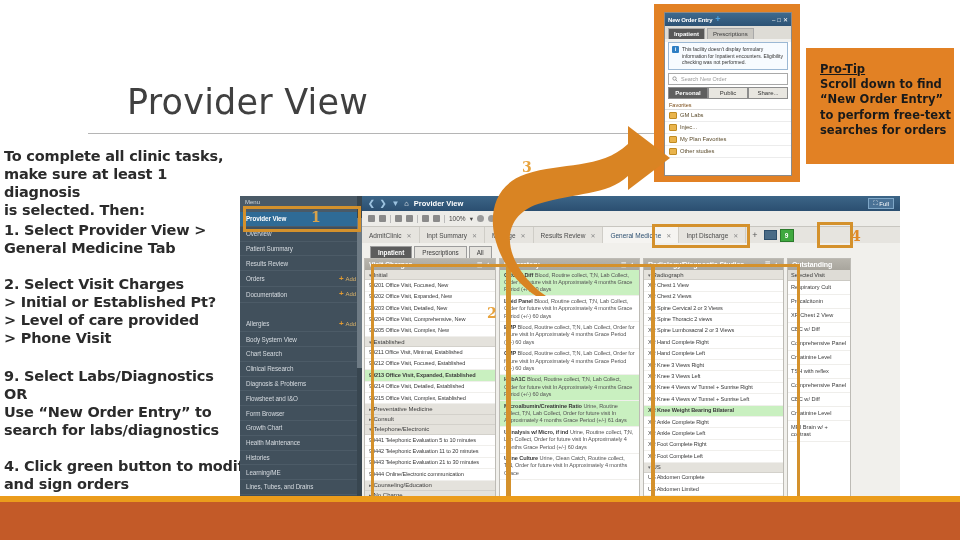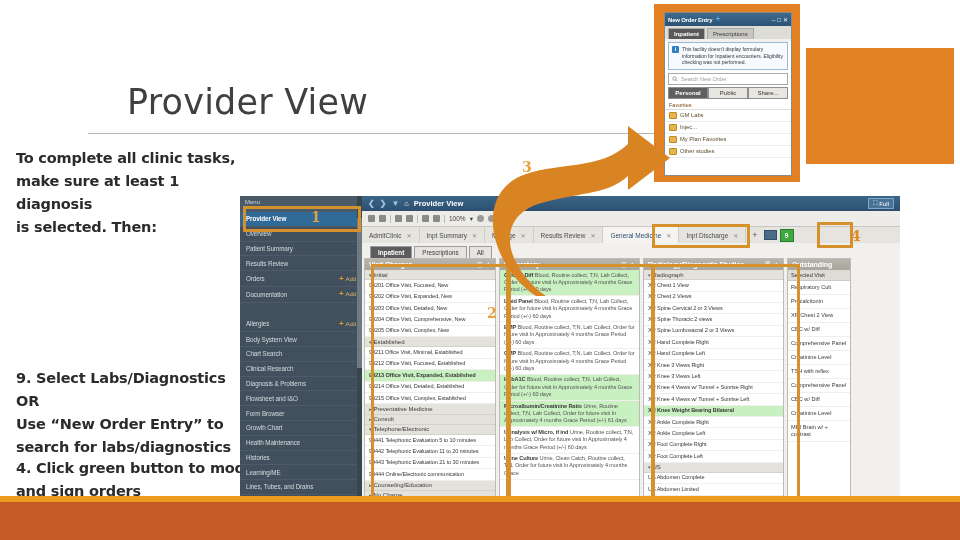--- a/index.html
+++ b/index.html
@@ -12,22 +12,22 @@
   #bottom-bar-top{position:absolute;left:0;right:0;bottom:38px;height:6px;background:#eb9c1c;}
 
   
   #title{position:absolute;left:88px;top:82px;width:280px;text-align:right;
          font-size:35px;color:#404040;font-weight:400;letter-spacing:.2px;
          font-family:"DejaVu Sans",sans-serif;}
   #title-rule{position:absolute;left:88px;top:133px;width:680px;height:1px;background:#b5b5b5;}
 
   
   .body-text{position:absolute;left:4px;color:#2b2b2b;font-size:14.5px;
-             line-height:23px;font-weight:bold;font-family:"DejaVu Sans",sans-serif;
-             letter-spacing:-0.2px;white-space:pre-line;margin-left:12px;}
+             line-height:18px;font-weight:bold;font-family:"DejaVu Sans",sans-serif;
+             letter-spacing:-0.2px;white-space:pre-line;}
   #para0{top:147px;width:232px;}
   #para1{top:221px;width:232px;}
   #para2{top:275px;width:236px;}
   #para3{top:367px;width:238px;}
   #para4{top:457px;width:250px;}
 
   
   #protip-box{position:absolute;left:806px;top:48px;width:148px;height:116px;background:#e28124;}
   #protip{position:absolute;left:820px;top:62px;width:132px;font-size:11.5px;line-height:15.2px;
           color:#1a1a1a;font-weight:bold;font-family:"DejaVu Sans",sans-serif;white-space:pre-line;}
@@ -144,28 +144,38 @@
 <body>
 
 <div id="slide">
 
   <div id="title">Provider View</div>
   <div id="title-rule"></div>
 
   <div class="body-text" id="para0">To complete all clinic tasks,
 make sure at least 1 diagnosis
 is selected. Then:</div>
+  <div class="body-text" id="para1">1. Select Provider View &gt;
+General Medicine Tab</div>
+  <div class="body-text" id="para2">2. Select Visit Charges
+&gt; Initial or Established Pt?
+&gt; Level of care provided
+&gt; Phone Visit</div>
   <div class="body-text" id="para3">9. Select Labs/Diagnostics
 OR
 Use “New Order Entry” to
 search for labs/diagnostics</div>
   <div class="body-text" id="para4">4. Click green button to modify
 and sign orders</div>
 
   <div id="protip-box"></div>
+  <div id="protip"><span id="protip-head">Pro-Tip</span><span>Scroll down to find
+“New Order Entry”
+to perform free-text
+searches for orders</span></div>
 
   <div id="noe-frame"></div>
   <div id="noe">
     <div id="noe-title">
       <span class="tt">New Order Entry</span>
       <span class="noe-plus">+</span>
       <span id="noe-winbtns">
         <span>–</span>
         <span>□</span>
         <span>✕</span>

